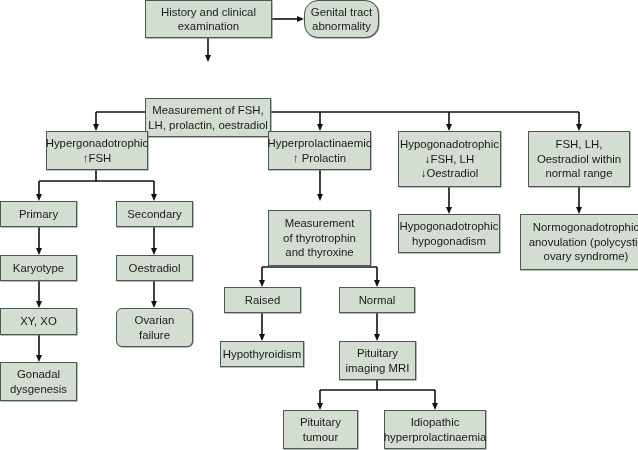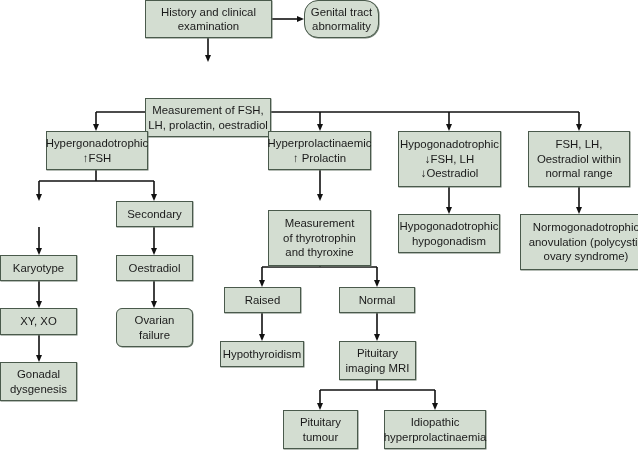--- a/index.html
+++ b/index.html
@@ -92,20 +92,21 @@
 ↑FSH</div>
   <div class="box" style="left:268px;top:131px;width:103px;height:39px;">Hyperprolactinaemic
 ↑ Prolactin</div>
   <div class="box" style="left:398px;top:131px;width:103px;height:56px;">Hypogonadotrophic
 ↓FSH, LH
 ↓Oestradiol</div>
   <div class="box" style="left:528px;top:131px;width:102px;height:56px;">FSH, LH,
 Oestradiol within
 normal range</div>
 
+  <div class="box" style="left:0px;top:201px;width:77px;height:26px;">Primary</div>
   <div class="box" style="left:116px;top:201px;width:77px;height:26px;">Secondary</div>
   <div class="box" style="left:0px;top:255px;width:77px;height:26px;">Karyotype</div>
   <div class="box" style="left:116px;top:255px;width:77px;height:26px;">Oestradiol</div>
   <div class="box" style="left:0px;top:308px;width:77px;height:27px;">XY, XO</div>
   <div class="box" style="left:116px;top:308px;width:77px;height:39px;border-radius:6px;">Ovarian
 failure</div>
   <div class="box" style="left:0px;top:362px;width:77px;height:39px;">Gonadal
 dysgenesis</div>
 
   <div class="box" style="left:268px;top:201px;width:103px;height:56px;margin-top:9px;">Measurement

